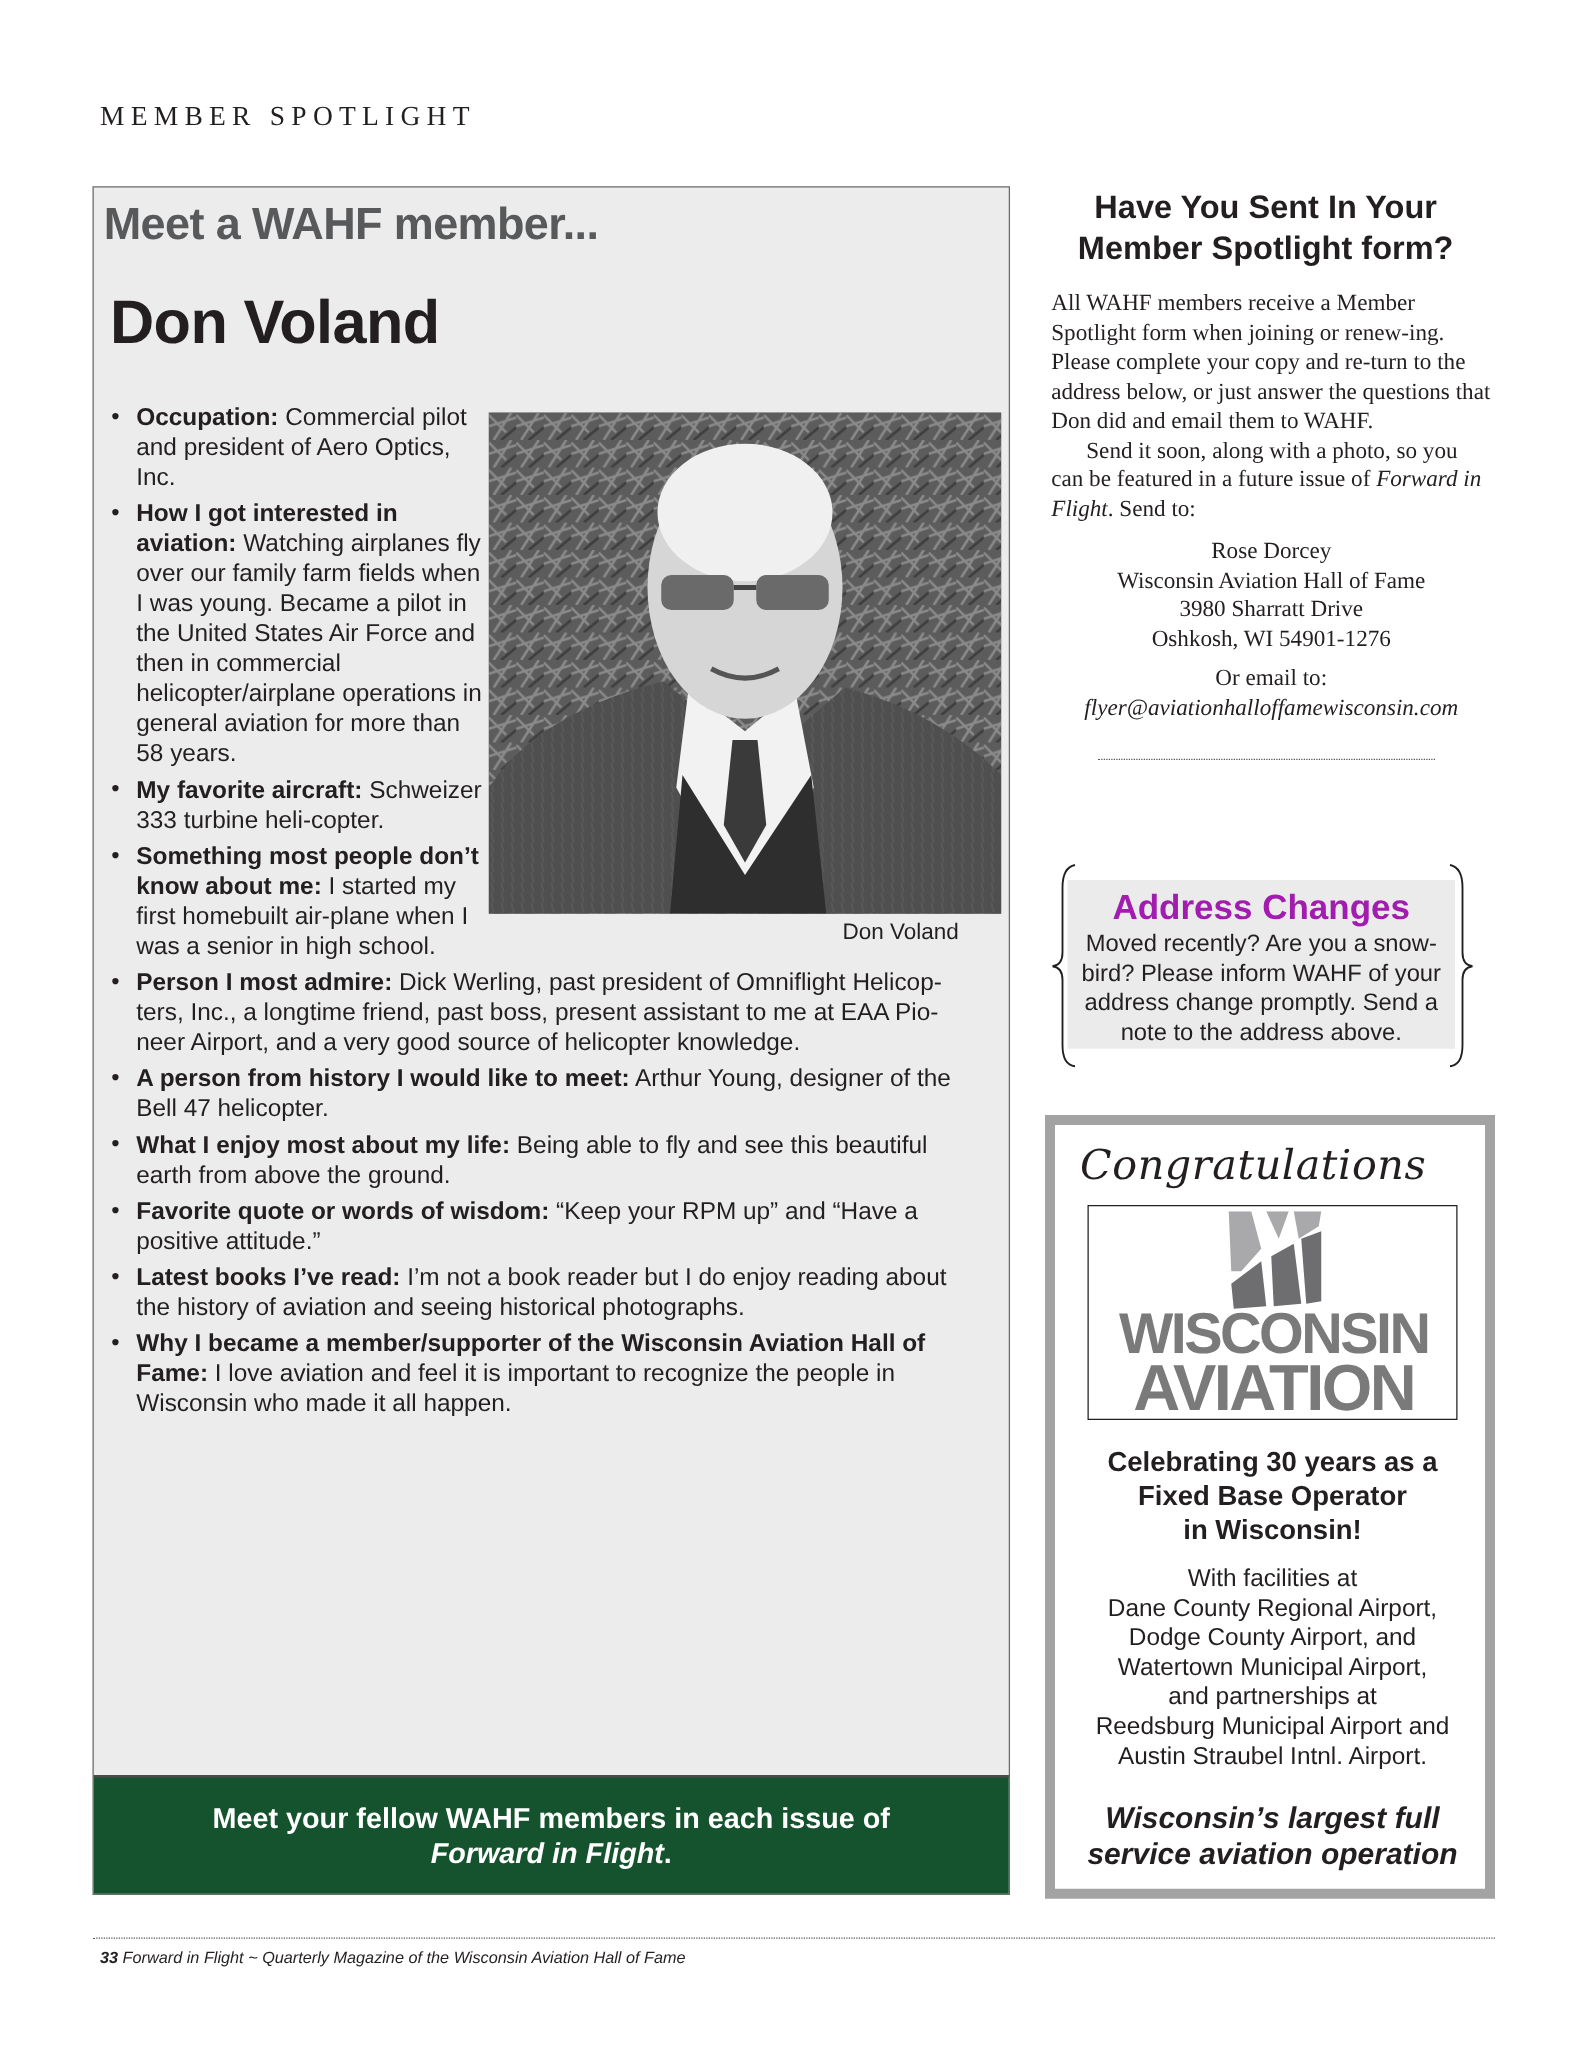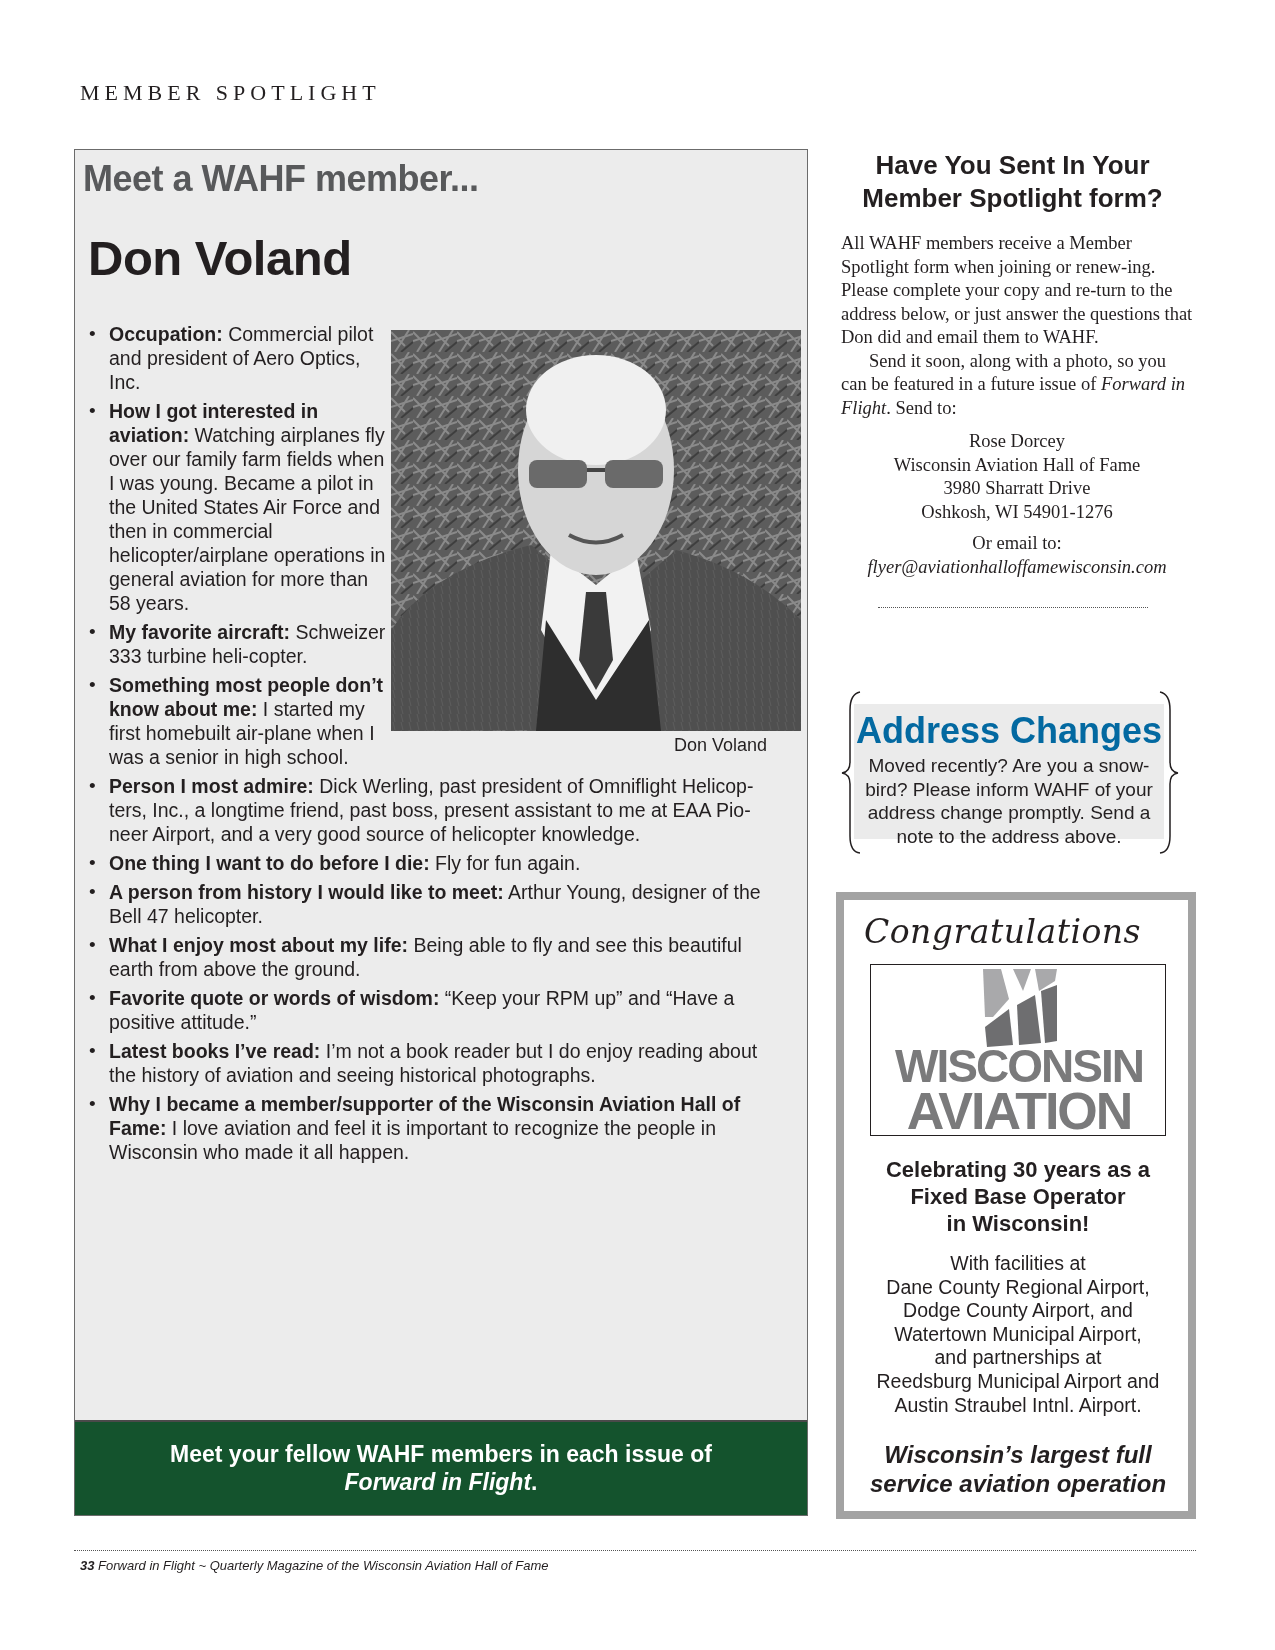--- a/index.html
+++ b/index.html
@@ -71,21 +71,21 @@
     margin: 28px auto 0 auto; width: 270px; border-top: 1px dotted #555;
   }
 
   .addr-box {
     position: absolute; left: 840px; top: 690px; width: 340px; height: 165px;
   }
   .addr-inner {
     position: absolute; left: 14px; top: 14px; width: 310px; height: 135px;
     background: #ebebeb; text-align: center;
   }
-  .addr-title { font-size: 36px; font-weight: bold; margin-top: 6px; color: #0369a1; }
+  .addr-title { font-size: 28px; font-weight: bold; margin-top: 6px; color: #a21caf; }
   .addr-text { font-size: 19px; line-height: 23.5px; color: #231f20; margin-top: 2px; }
   .brace { position: absolute; top: 0; }
 
   .ad-box {
     position: absolute; left: 836px; top: 892px; width: 360px; height: 627px;
     border: 8px solid #a3a3a3; box-sizing: border-box; background: #fff;
   }
   .ad-script {
     position: absolute; left: 20px; top: 12px; font-family: "DejaVu Serif", serif;
     font-style: italic; font-size: 33px; color: #231f20; letter-spacing: 0.5px;
@@ -162,21 +162,20 @@
     </svg>
   </div>
   <div class="caption">Don Voland</div>
 
   <ul class="qa-list">
     <li class="narrow"><b>Occupation:</b><span> Commercial pilot and president of Aero Optics, Inc.</span></li>
     <li class="narrow"><b>How I got interested in aviation:</b><span> Watching airplanes fly over our family farm fields when I was young. Became a pilot in the United States Air Force and then in commercial helicopter/airplane operations in general aviation for more than 58 years.</span></li>
     <li class="narrow"><b>My favorite aircraft:</b><span> Schweizer 333 turbine heli-copter.</span></li>
     <li class="narrow"><b>Something most people don’t know about me:</b><span> I started my first homebuilt air-plane when I was a senior in high school.</span></li>
     <li><b>Person I most admire:</b><span> Dick Werling, past president of Omniflight Helicop-ters, Inc., a longtime friend, past boss, present assistant to me at EAA Pio-neer Airport, and a very good source of helicopter knowledge.</span></li>
-    <li><b>One thing I want to do before I die:</b><span> Fly for fun again.</span></li>
     <li><b>A person from history I would like to meet:</b><span> Arthur Young, designer of the Bell 47 helicopter.</span></li>
     <li><b>What I enjoy most about my life:</b><span> Being able to fly and see this beautiful earth from above the ground.</span></li>
     <li><b>Favorite quote or words of wisdom:</b><span> “Keep your RPM up” and “Have a positive attitude.”</span></li>
     <li><b>Latest books I’ve read:</b><span> I’m not a book reader but I do enjoy reading about the history of aviation and seeing historical photographs.</span></li>
     <li><b>Why I became a member/supporter of the Wisconsin Aviation Hall of Fame:</b><span> I love aviation and feel it is important to recognize the people in Wisconsin who made it all happen.</span></li>
   </ul>
 
   <div class="promo-bar">
     <div>Meet your fellow WAHF members in each issue of</div>
     <div><span class="it">Forward in Flight</span><span>.</span></div>

